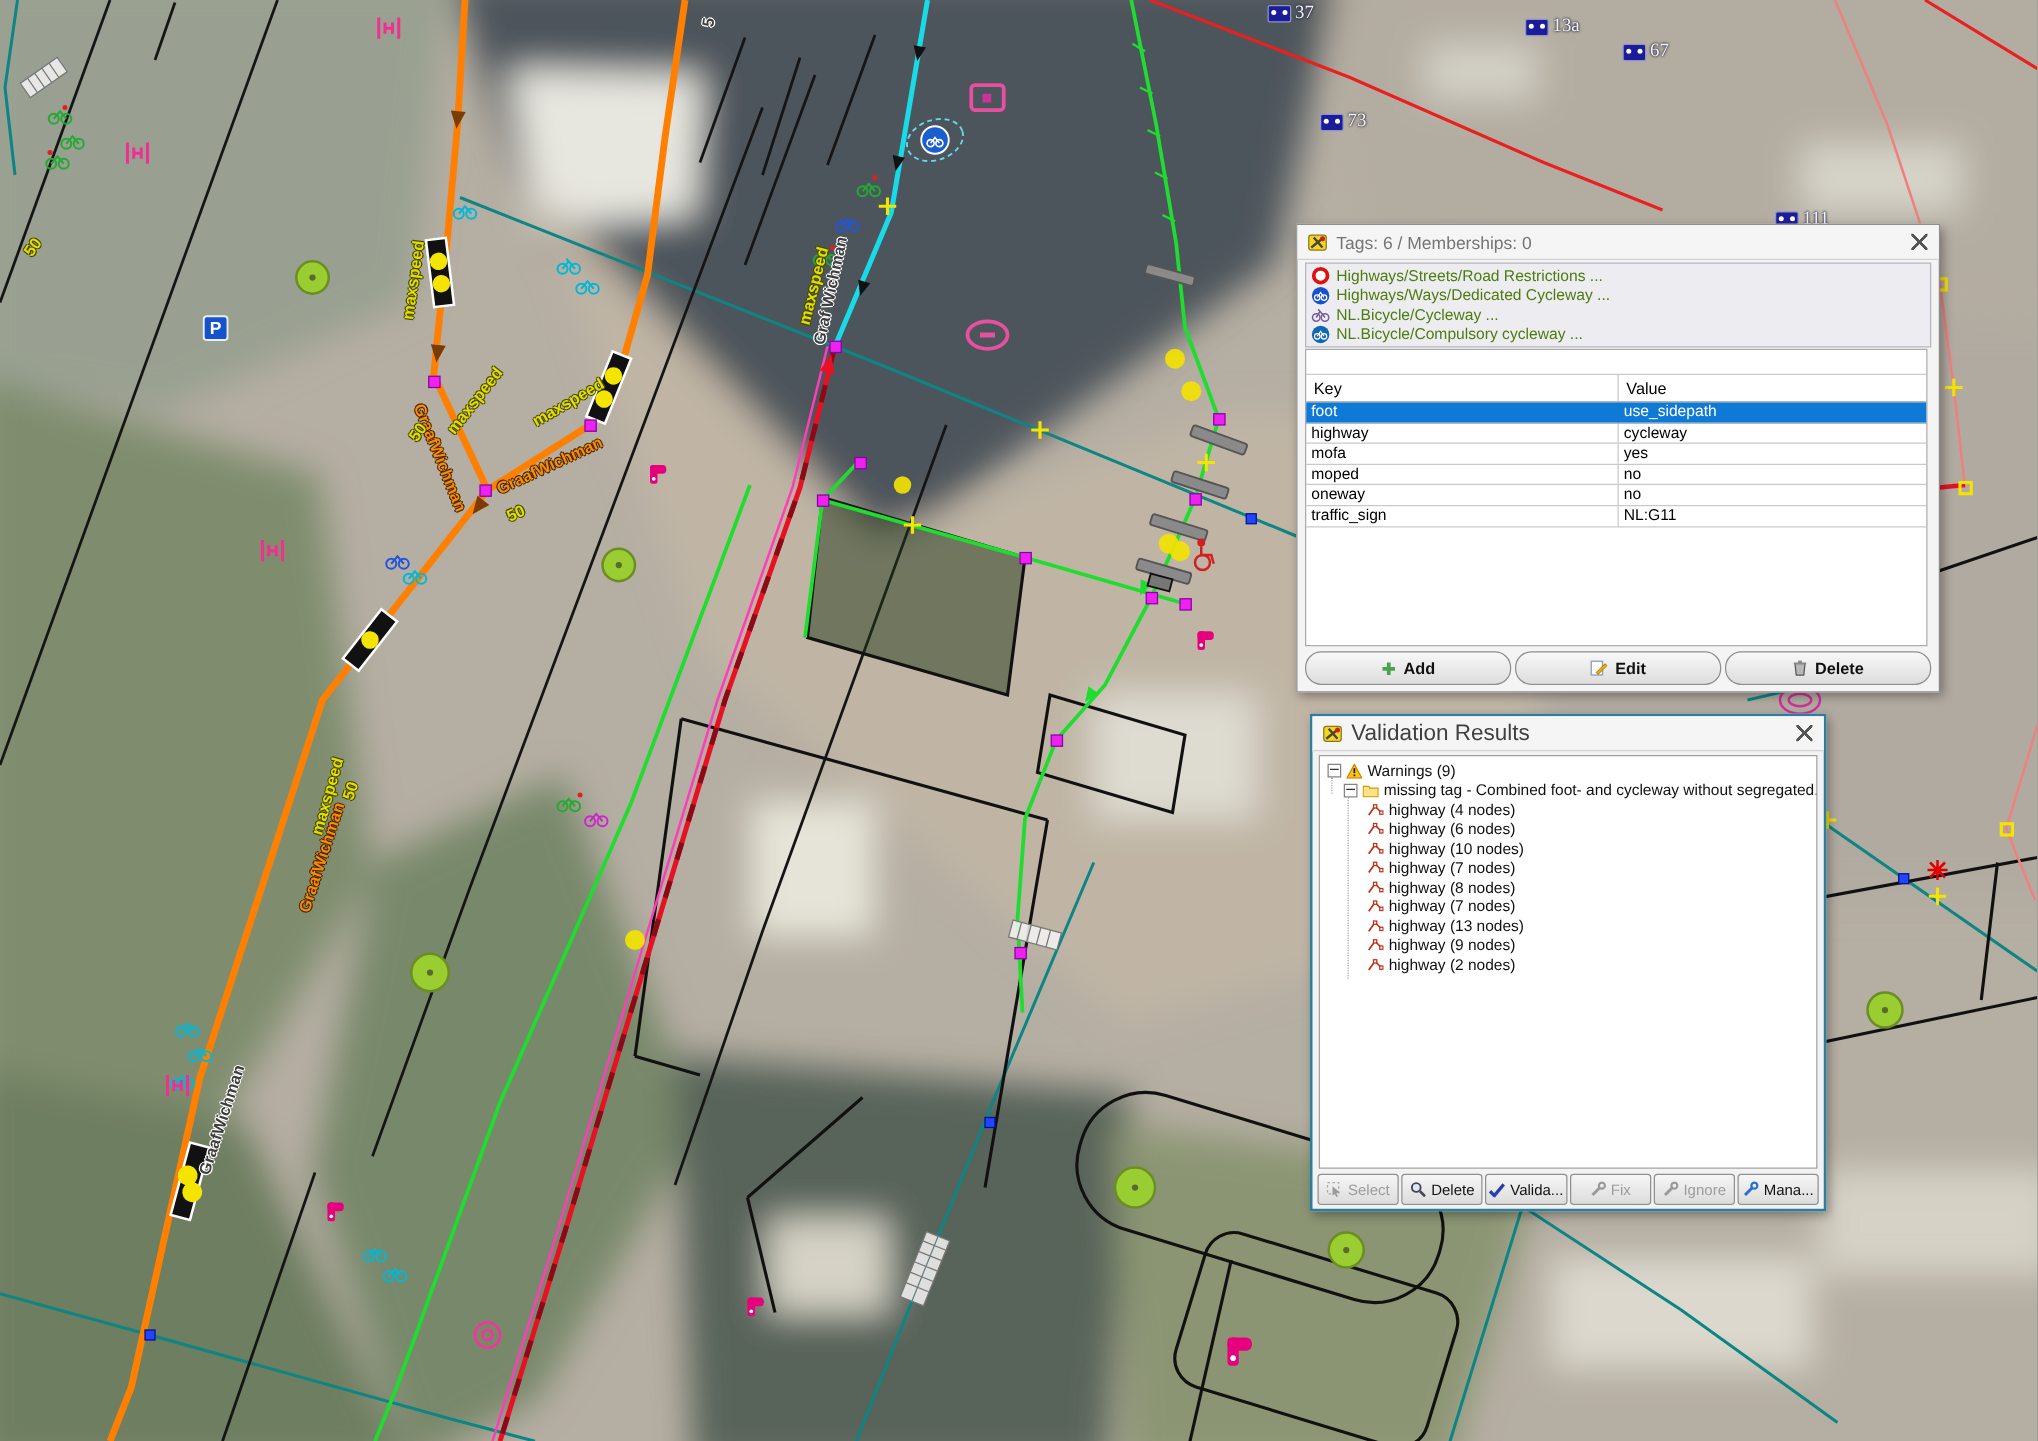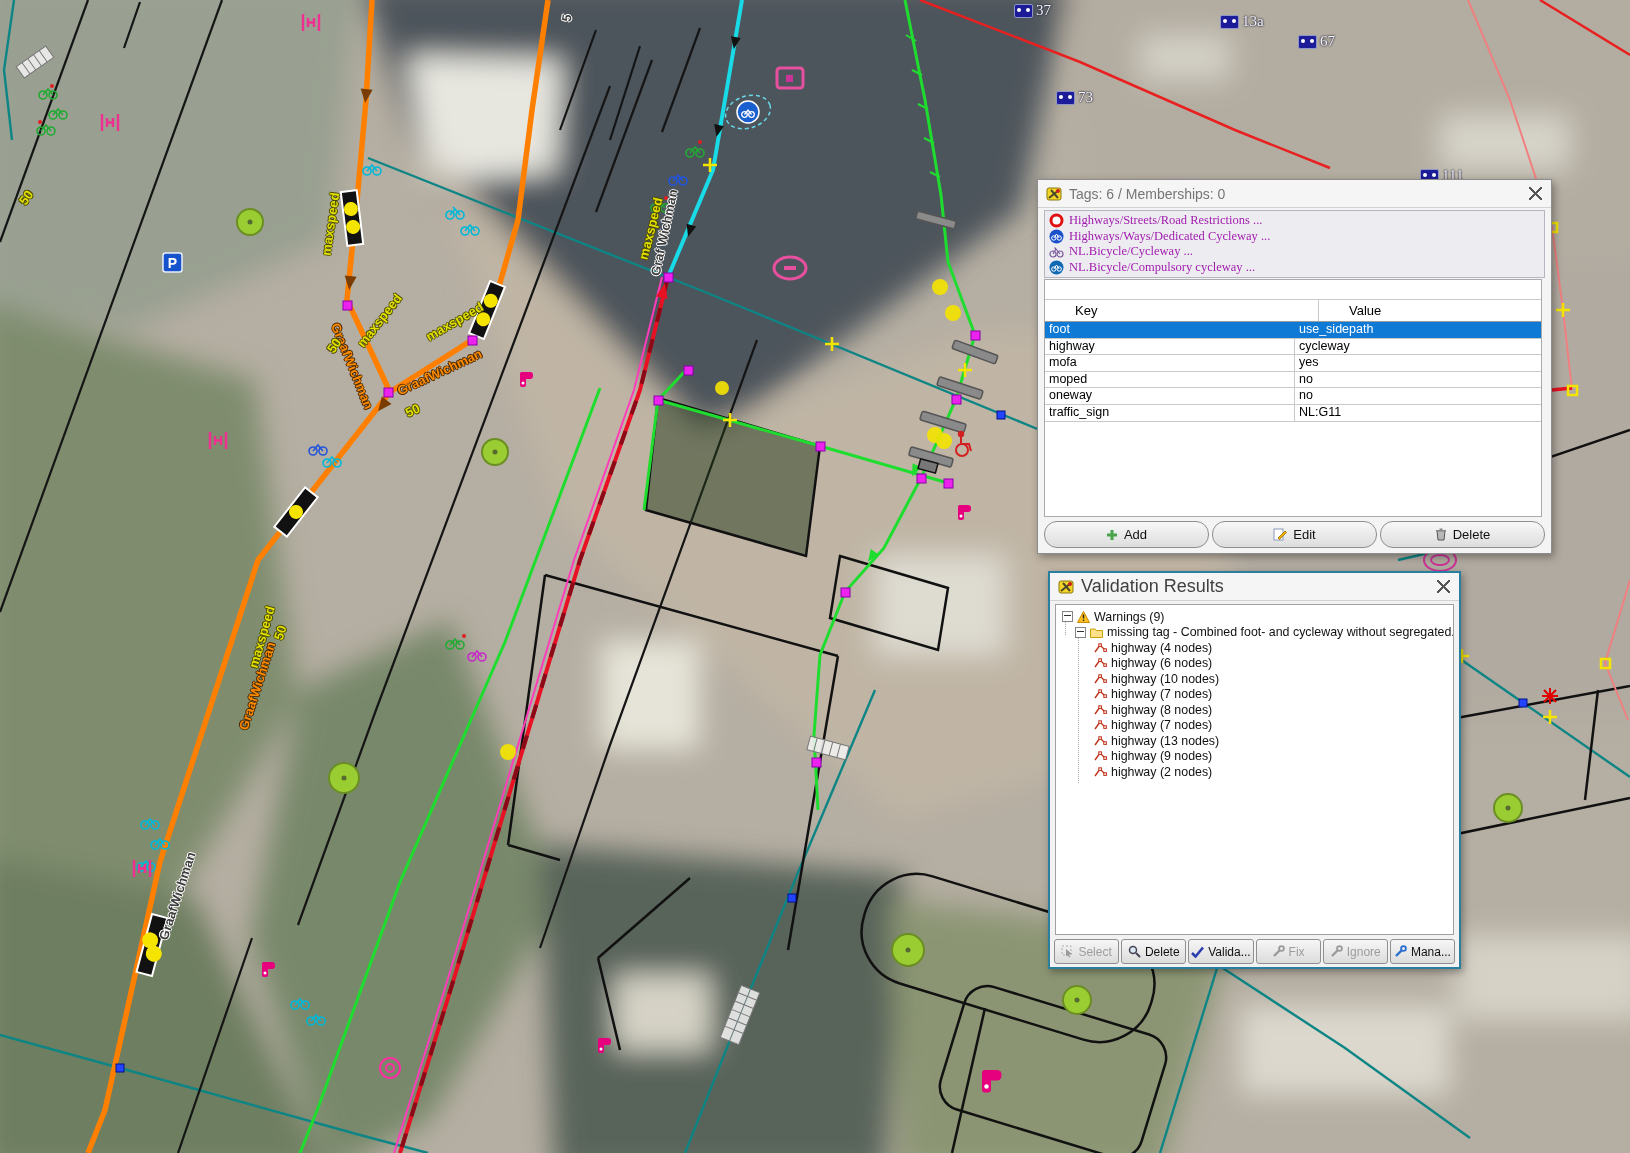--- a/index.html
+++ b/index.html
@@ -23,34 +23,34 @@
             display:flex;align-items:center;padding:0 8px;gap:7px;}
   .title-ic{width:16px;height:16px;flex:none;}
   .close-x{position:absolute;right:9px;top:7px;width:13px;height:13px;cursor:pointer;
     background:linear-gradient(45deg,transparent 44%,#555 44%,#555 56%,transparent 56%),
                linear-gradient(-45deg,transparent 44%,#555 44%,#555 56%,transparent 56%);}
   
   #tags-panel{left:1037px;top:179px;width:513px;height:373px;border:1px solid #8d8d8d;}
   #tags-panel .titlebar .t{font-size:14px;color:#757575;}
   .presets{position:absolute;left:6px;right:6px;top:30px;height:68px;background:#ededf1;
            border:1px solid #b3b7bf;padding:2px 4px;box-sizing:border-box;}
-  .preset-row{display:flex;align-items:center;height:15.5px;font-size:12.5px;color:#a21caf;gap:5px;cursor:pointer;font-family:Liberation Serif, serif;}
+  .preset-row{display:flex;align-items:center;height:15.5px;font-size:12.5px;color:#4d7c0f;gap:5px;cursor:pointer;}
   .tag-area{position:absolute;left:6px;right:9px;top:99px;bottom:36px;background:#fff;border:1px solid #aaa;}
   .tag-gap{height:19px;border-bottom:1px solid #c9c9c9;}
   .thead{display:flex;height:21px;line-height:21px;font-size:13px;border-bottom:1px solid #9c9c9c;}
-  .thead span{padding-left:6px;margin-left:24px;}
+  .thead span{padding-left:6px;}
   .tkeyc{width:250px;border-right:1px solid #c9c9c9;box-sizing:border-box;}
   .tvalc{flex:1;}
   .trow{display:flex;height:15.6px;line-height:15.6px;font-size:12.5px;border-bottom:1px solid #c9c9c9;cursor:pointer;}
   .trow span{padding-left:4px;overflow:hidden;white-space:nowrap;}
   .trow.selected{background:#0e7ad6;color:#fff;}
   .trow.selected .tkeyc{border-right-color:#0e7ad6;}
   .btnrow{position:absolute;left:6px;right:6px;bottom:5px;height:27px;display:flex;gap:3px;}
   .pbtn{flex:1;display:flex;align-items:center;justify-content:center;gap:6px;font-size:13px;color:#111;
-        background:linear-gradient(#f8f8f8,#dddddd);border:1px solid #8e8e8e;border-radius:13px;cursor:pointer;}
+        background:linear-gradient(#f8f8f8,#dddddd);border:1px solid #8e8e8e;border-radius:13px;cursor:pointer;font-weight:bold;}
   
   #validation-panel{left:1048px;top:571px;width:409px;height:394px;border:2px solid #2a7f9e;background:#f2f2f2;}
   #validation-panel .titlebar .t{font-size:18px;color:#404040;}
   .tree{position:absolute;left:5px;right:5px;top:31px;bottom:32px;background:#fff;border:1px solid #a0a0a0;
         padding:4px 2px 0 4px;overflow:hidden;}
   .guide{position:absolute;border-left:1px dotted #a8a8a8;}
   .vrow{display:flex;align-items:center;gap:4px;height:15.5px;font-size:12.4px;color:#111;cursor:pointer;white-space:nowrap;}
   .expander{width:9px;height:9px;flex:none;border:1px solid #848484;background:#fff;position:relative;}
   .expander::after{content:"";position:absolute;left:1px;right:1px;top:3px;height:1px;background:#333;}
   .vbtnrow{position:absolute;left:4px;right:4px;bottom:3px;height:25px;display:flex;gap:2px;}

